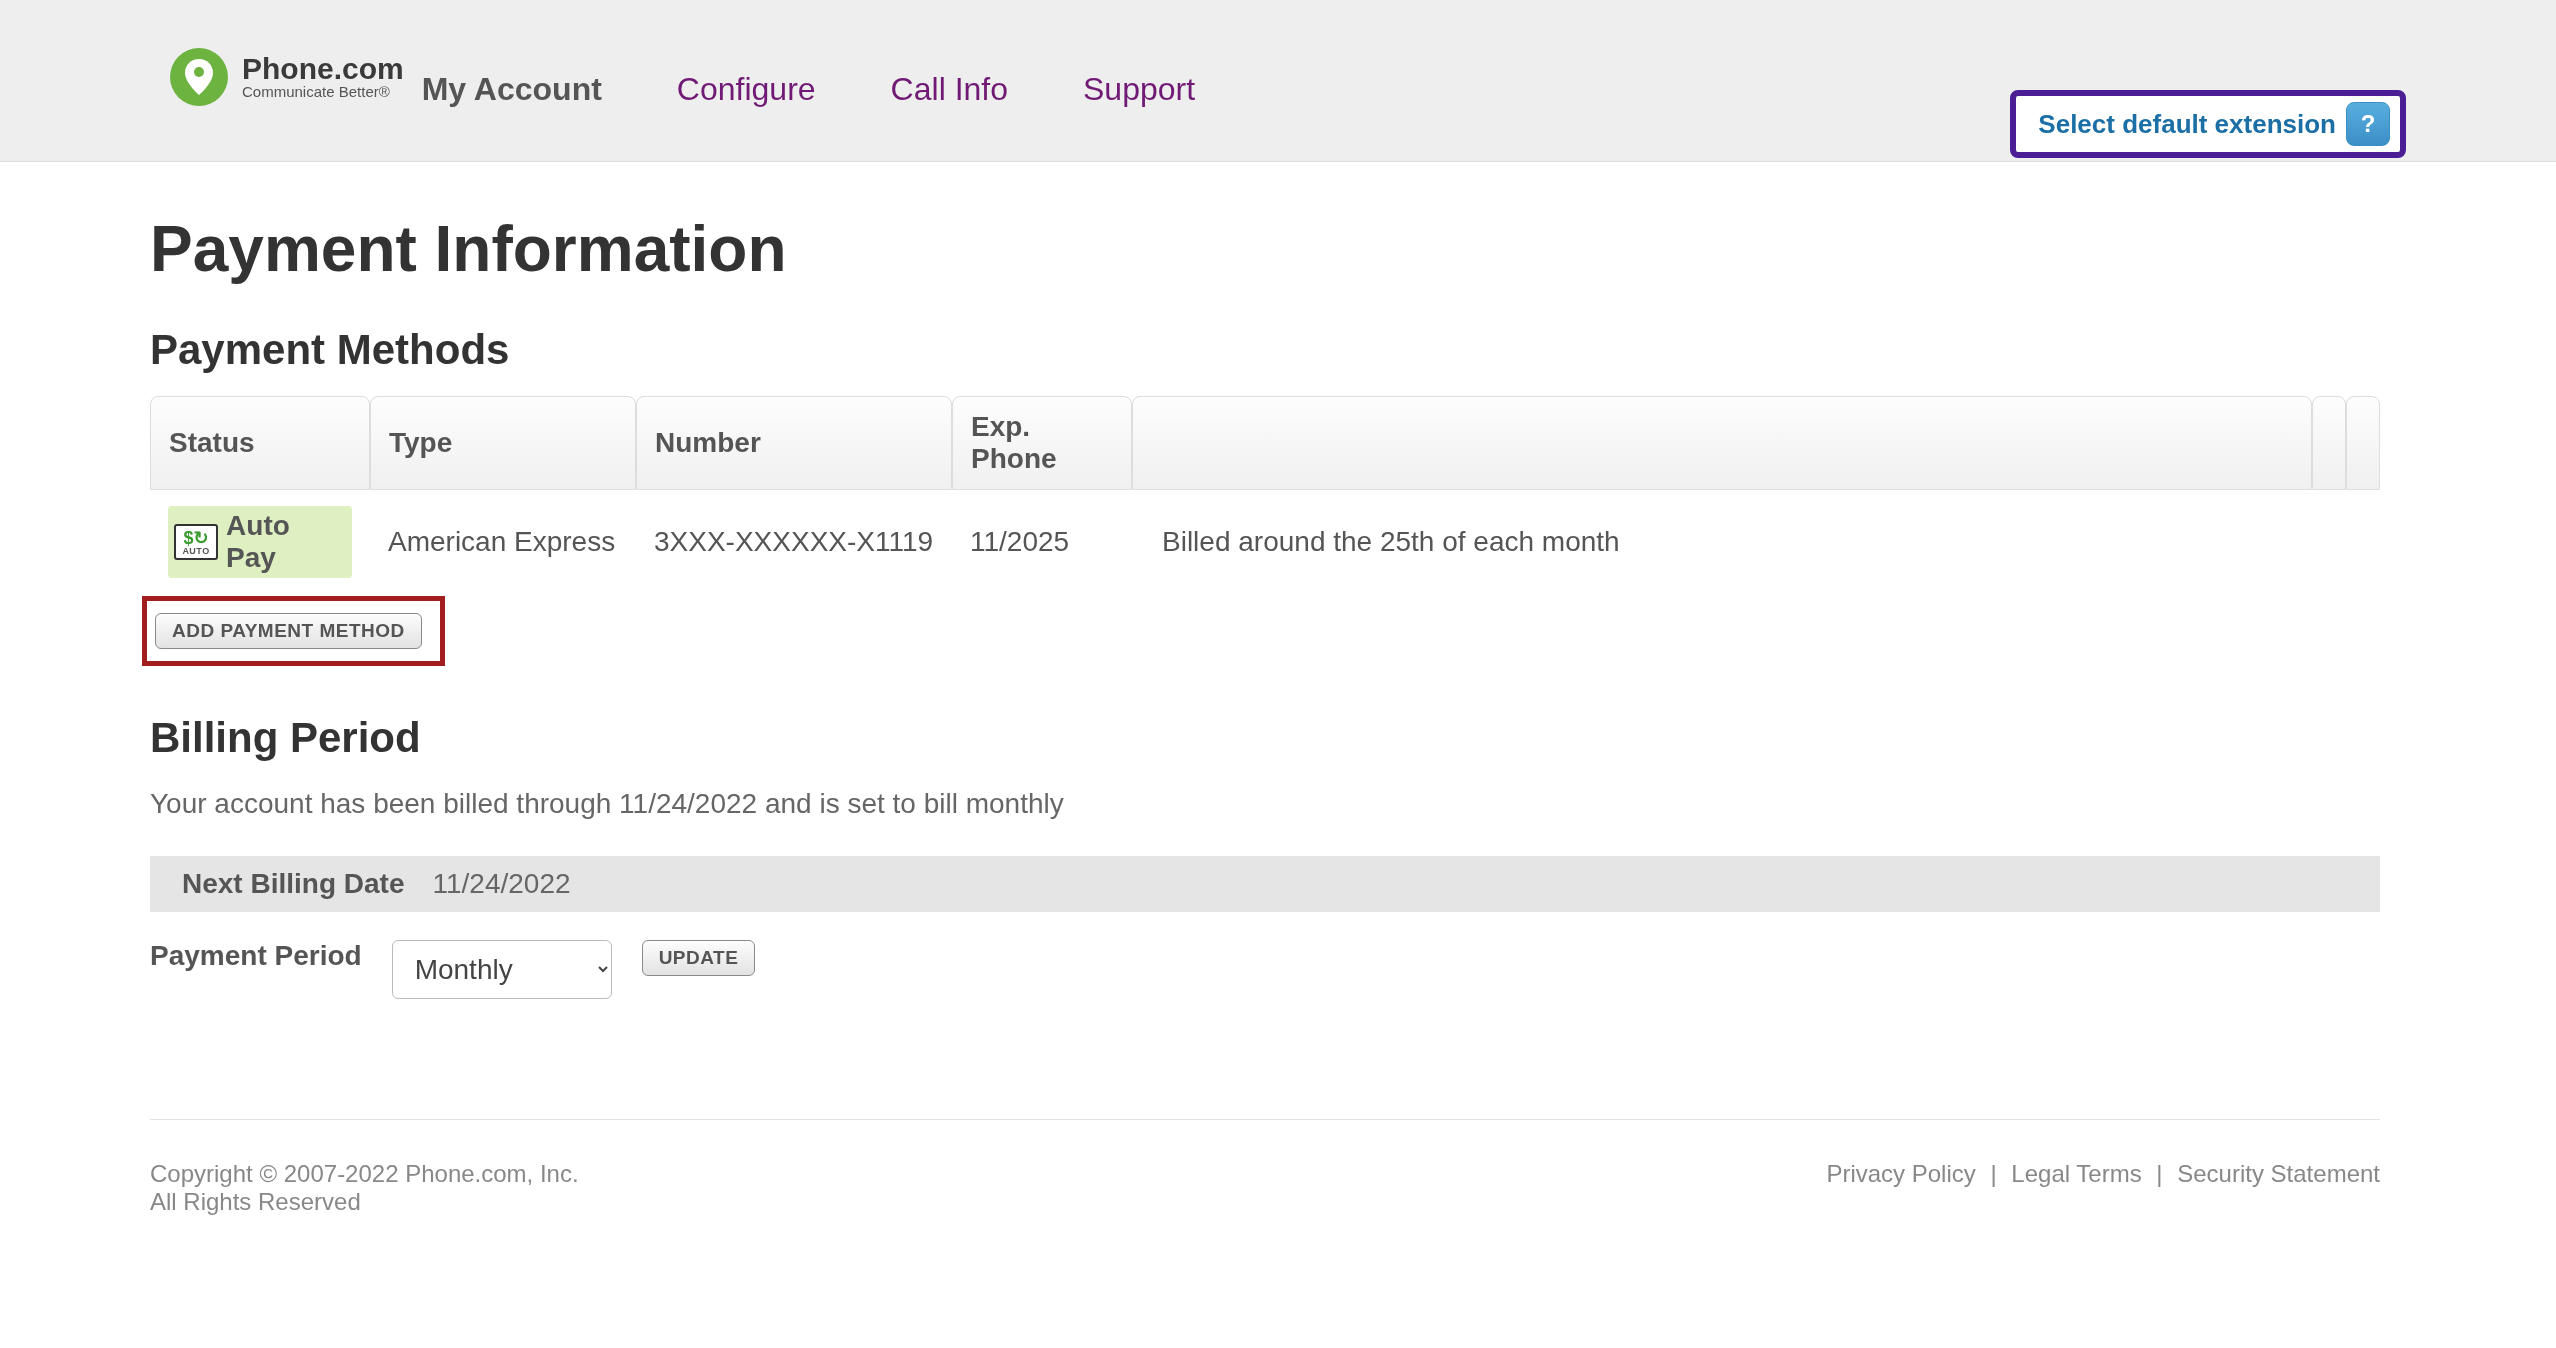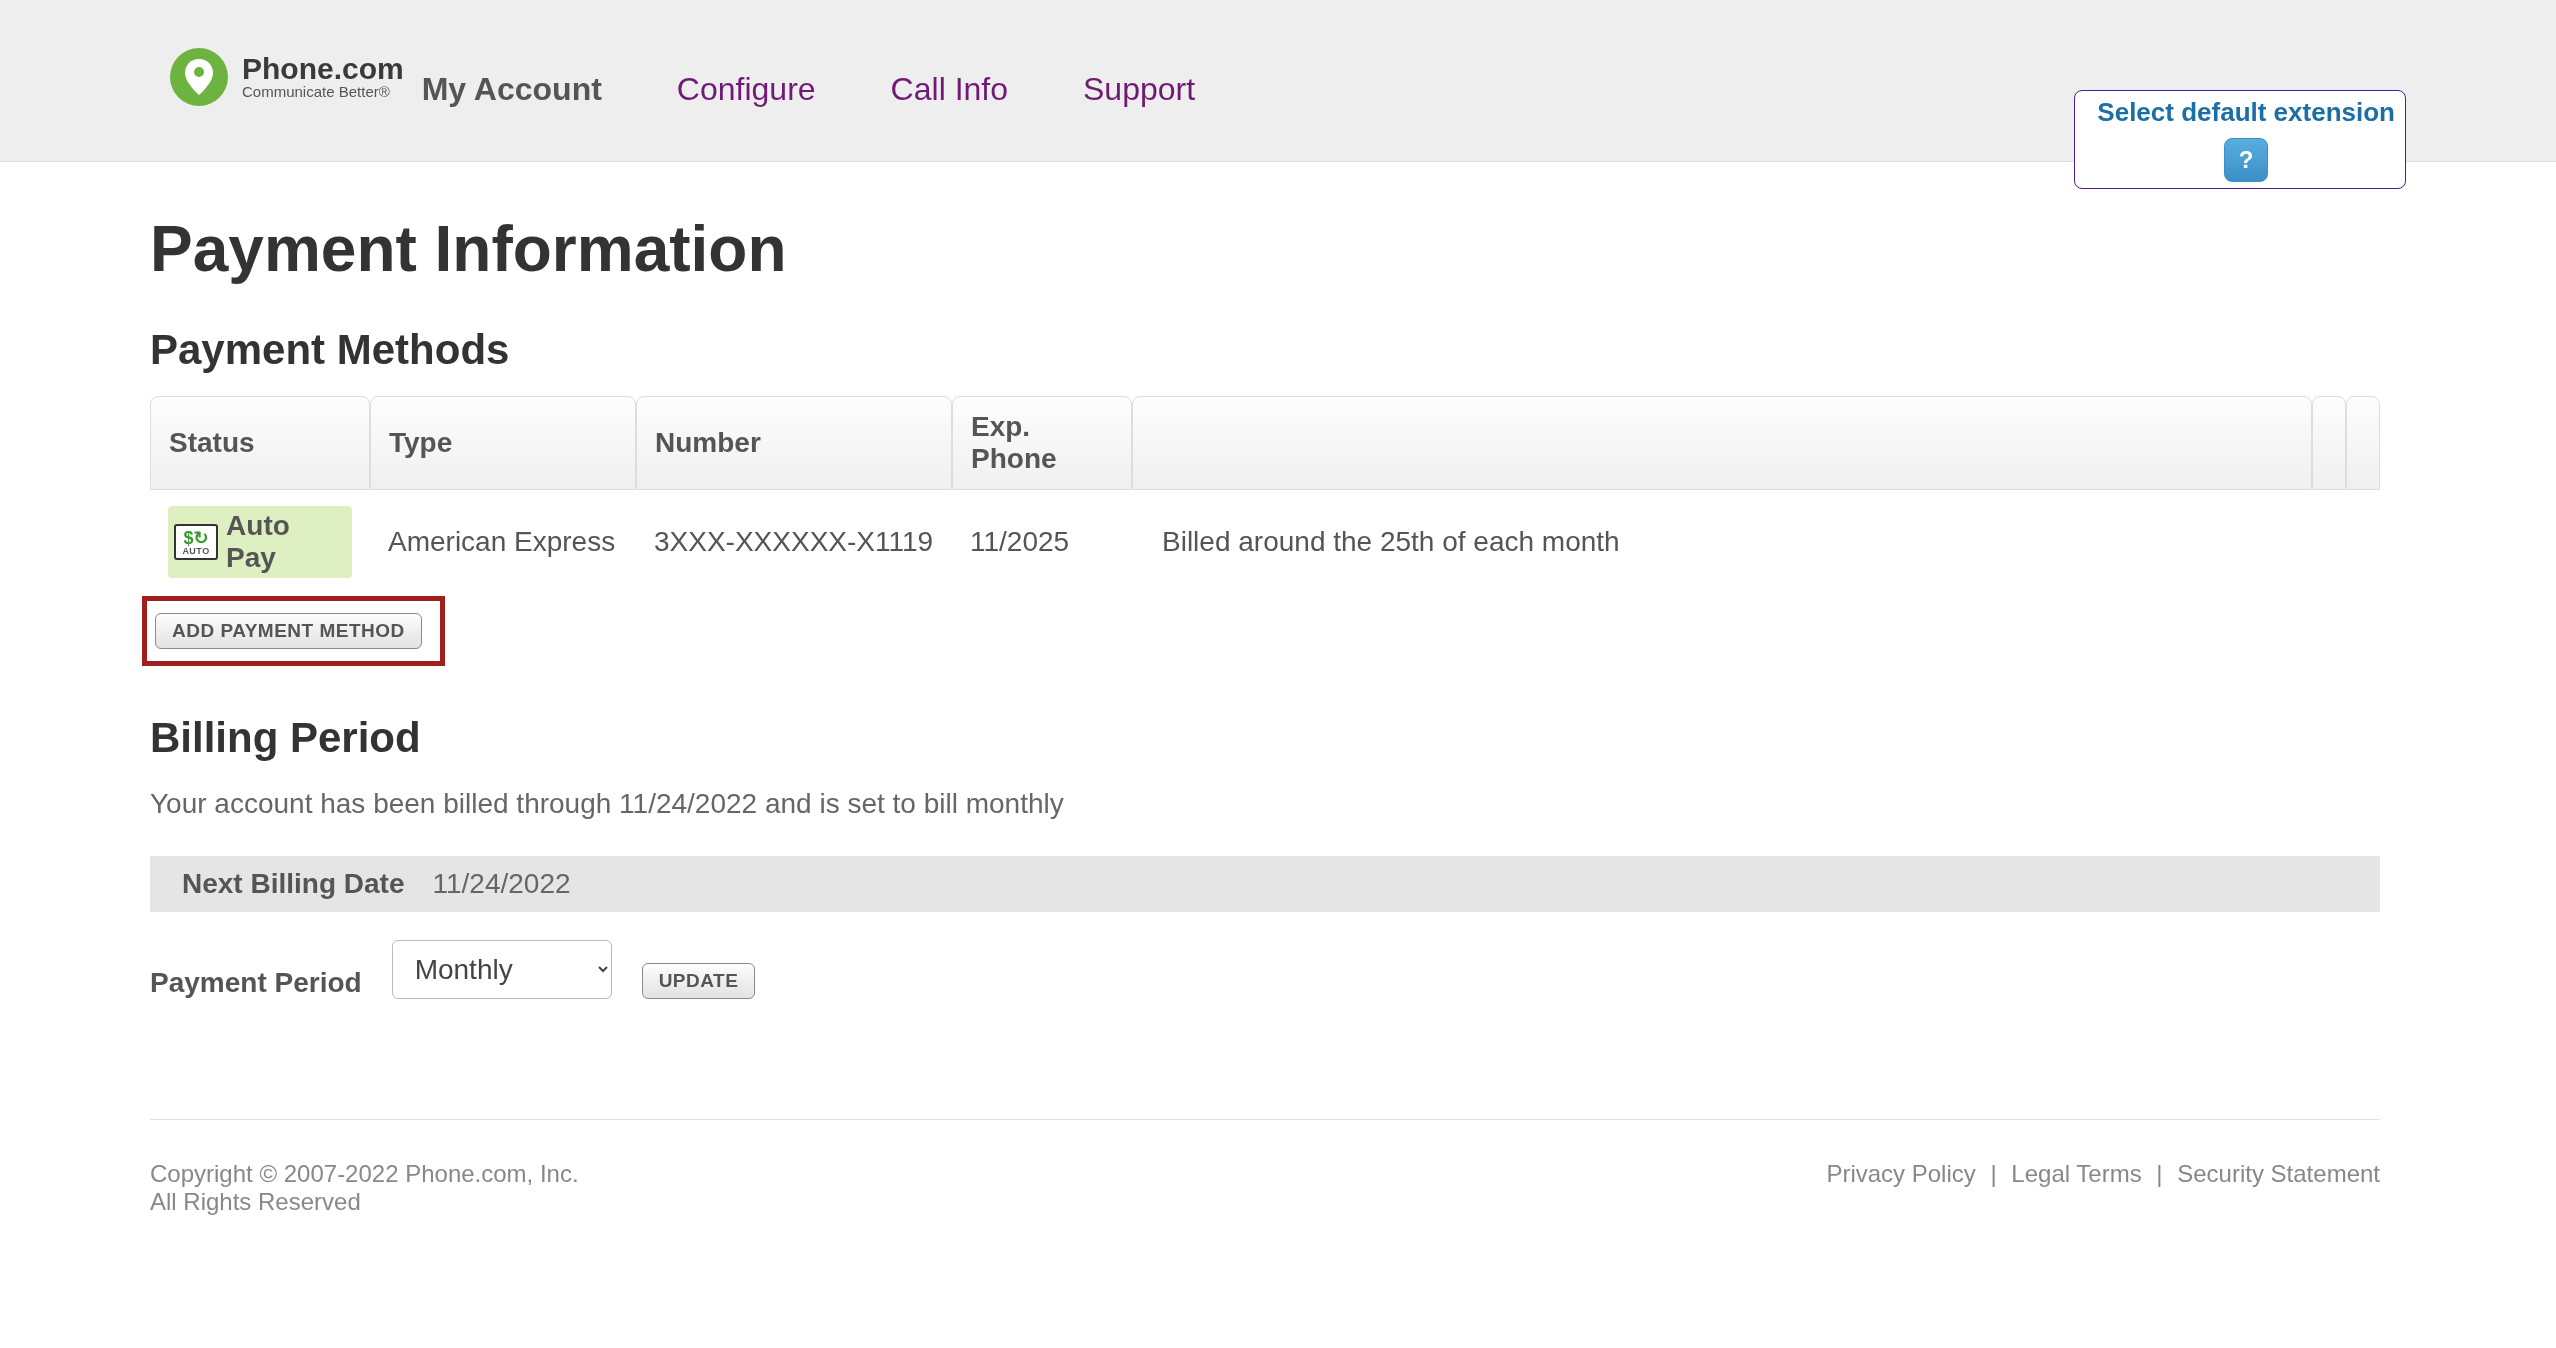--- a/index.html
+++ b/index.html
@@ -62,24 +62,23 @@
   .nav-item { cursor: pointer; color:#701a75; }
   .nav-item.active { font-weight: 700; color: #555; }
   .ext-select {
     position: absolute;
     right: 150px;
     top: 90px;
     display: flex;
     align-items: center;
     gap: 10px;
     background: #fff;
-    border: 1px solid #4c1d95;
+    border: 6px solid #4c1d95;
     border-radius: 8px;
     padding: 6px 10px 6px 22px;
-    flex-direction: column;
   }
   .ext-select .txt {
     color: #1b6fa6;
     font-weight: 700;
     font-size: 26px;
   }
   .help-btn {
     width: 44px;
     height: 44px;
     background: linear-gradient(#59aee0, #3b8fc6);
@@ -203,21 +202,21 @@
     font-size: 28px;
     font-weight: 700;
     color: #555;
   }
   .next-billing .val {
     font-size: 28px;
     color: #666;
   }
   .period-row {
     display: flex;
-    align-items: flex-end;
+    align-items: flex-start;
     gap: 30px;
     margin-bottom: 120px;
   }
   .period-row .lbl {
     font-size: 28px;
     font-weight: 700;
     color: #555;
   }
   .period-select {
     font-size: 28px;

